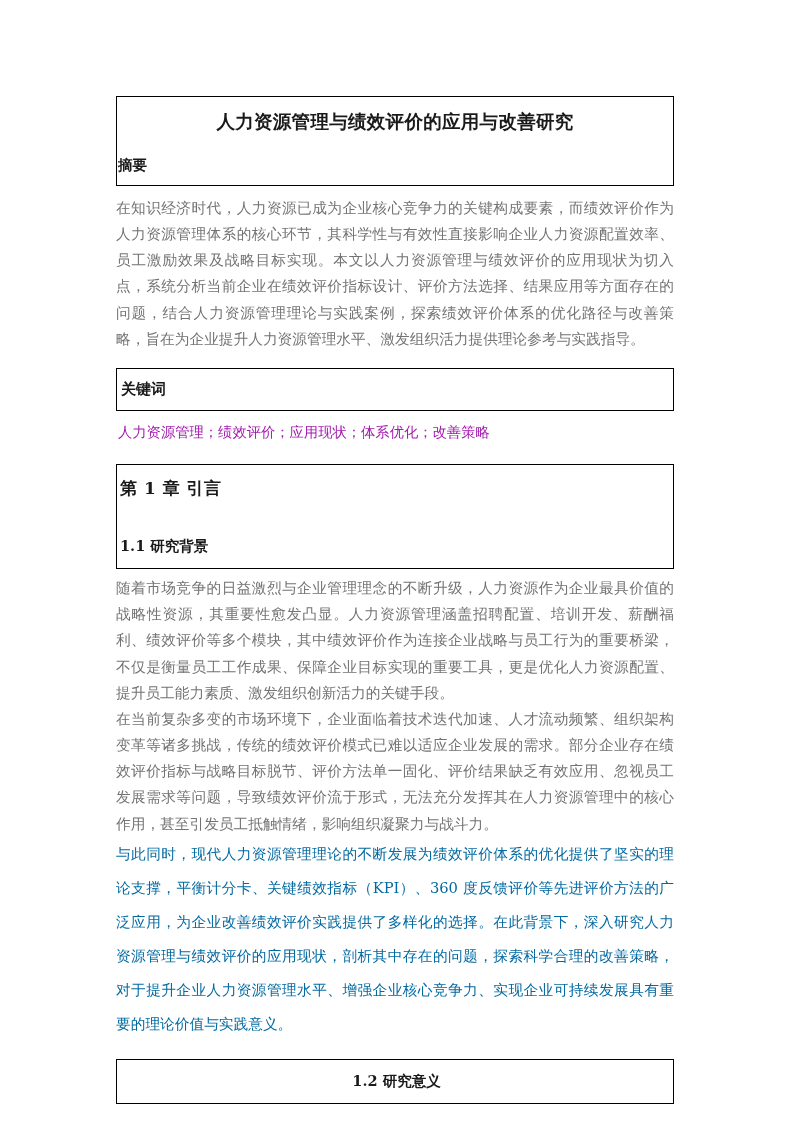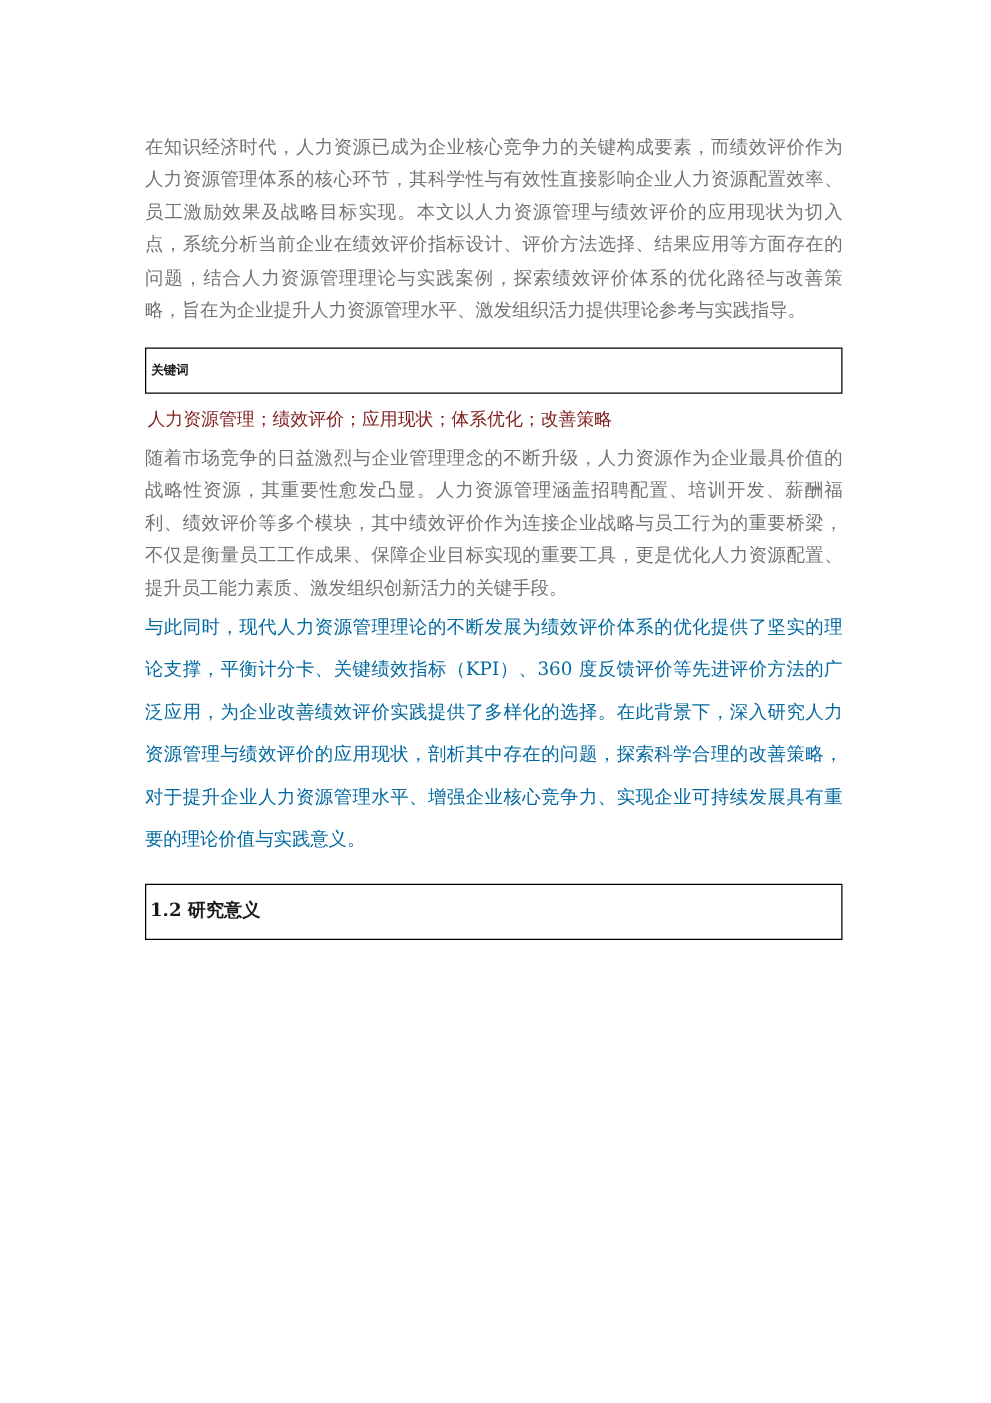--- a/index.html
+++ b/index.html
@@ -78,29 +78,29 @@
     margin: 0;
     color: #0369a1;
   }
 
   
   .kw-box {
     margin-top: 16px;
   }
   .kw-heading {
     font-weight: bold;
-    font-size: 10px;
+    font-size: 15px;
     line-height: 1.3;
     padding: 11px 0 11px 4px;
   }
   .kw-text {
     font-size: 14.3px;
     line-height: 1.6;
     padding: 10px 0 0 2px;
-    color: #7f1d1d;
+    color: #a21caf;
   }
 
   
   .chapter-box {
     margin-top: 20px;
   }
   .chapter-heading {
     font-weight: bold;
     font-size: 17px;
     line-height: 1.3;
@@ -116,45 +116,55 @@
 
   
   .section-box {
     margin-top: 18px;
   }
   .section-heading-solo {
     font-weight: bold;
     font-size: 14.5px;
     line-height: 1.3;
     padding: 12px 0 12px 3px;
+    text-align: center;
   }
 
   .after-box {
     padding-top: 6px;
   }
 </style>
 </head>
 <body>
 
 <div class="page">
   <div class="content">
 
+    <div class="boxed title-box">
+      <div class="doc-title">人力资源管理与绩效评价的应用与改善研究</div>
+      <div class="abstract-heading">摘要</div>
+    </div>
 
     <div class="para-block">
       <p class="body-para">在知识经济时代，人力资源已成为企业核心竞争力的关键构成要素，而绩效评价作为人力资源管理体系的核心环节，其科学性与有效性直接影响企业人力资源配置效率、员工激励效果及战略目标实现。本文以人力资源管理与绩效评价的应用现状为切入点，系统分析当前企业在绩效评价指标设计、评价方法选择、结果应用等方面存在的问题，结合人力资源管理理论与实践案例，探索绩效评价体系的优化路径与改善策略，旨在为企业提升人力资源管理水平、激发组织活力提供理论参考与实践指导。</p>
     </div>
 
     <div class="boxed kw-box">
       <div class="kw-heading">关键词</div>
     </div>
     <div class="kw-text">人力资源管理；绩效评价；应用现状；体系优化；改善策略</div>
 
+    <div class="boxed chapter-box">
+      <div class="chapter-heading">第 1 章  引言</div>
+      <div class="section-heading">1.1  研究背景</div>
+    </div>
 
     <div class="after-box">
       <p class="body-para">随着市场竞争的日益激烈与企业管理理念的不断升级，人力资源作为企业最具价值的战略性资源，其重要性愈发凸显。人力资源管理涵盖招聘配置、培训开发、薪酬福利、绩效评价等多个模块，其中绩效评价作为连接企业战略与员工行为的重要桥梁，不仅是衡量员工工作成果、保障企业目标实现的重要工具，更是优化人力资源配置、提升员工能力素质、激发组织创新活力的关键手段。</p>
+      <p class="body-para">在当前复杂多变的市场环境下，企业面临着技术迭代加速、人才流动频繁、组织架构变革等诸多挑战，传统的绩效评价模式已难以适应企业发展的需求。部分企业存在绩效评价指标与战略目标脱节、评价方法单一固化、评价结果缺乏有效应用、忽视员工发展需求等问题，导致绩效评价流于形式，无法充分发挥其在人力资源管理中的核心作用，甚至引发员工抵触情绪，影响组织凝聚力与战斗力。</p>
       <p class="spaced-para">与此同时，现代人力资源管理理论的不断发展为绩效评价体系的优化提供了坚实的理论支撑，平衡计分卡、关键绩效指标（KPI）、360 度反馈评价等先进评价方法的广泛应用，为企业改善绩效评价实践提供了多样化的选择。在此背景下，深入研究人力资源管理与绩效评价的应用现状，剖析其中存在的问题，探索科学合理的改善策略，对于提升企业人力资源管理水平、增强企业核心竞争力、实现企业可持续发展具有重要的理论价值与实践意义。</p>
     </div>
 
     <div class="boxed section-box">
       <div class="section-heading-solo">1.2  研究意义</div>
     </div>
 
   </div>
 </div>
 

